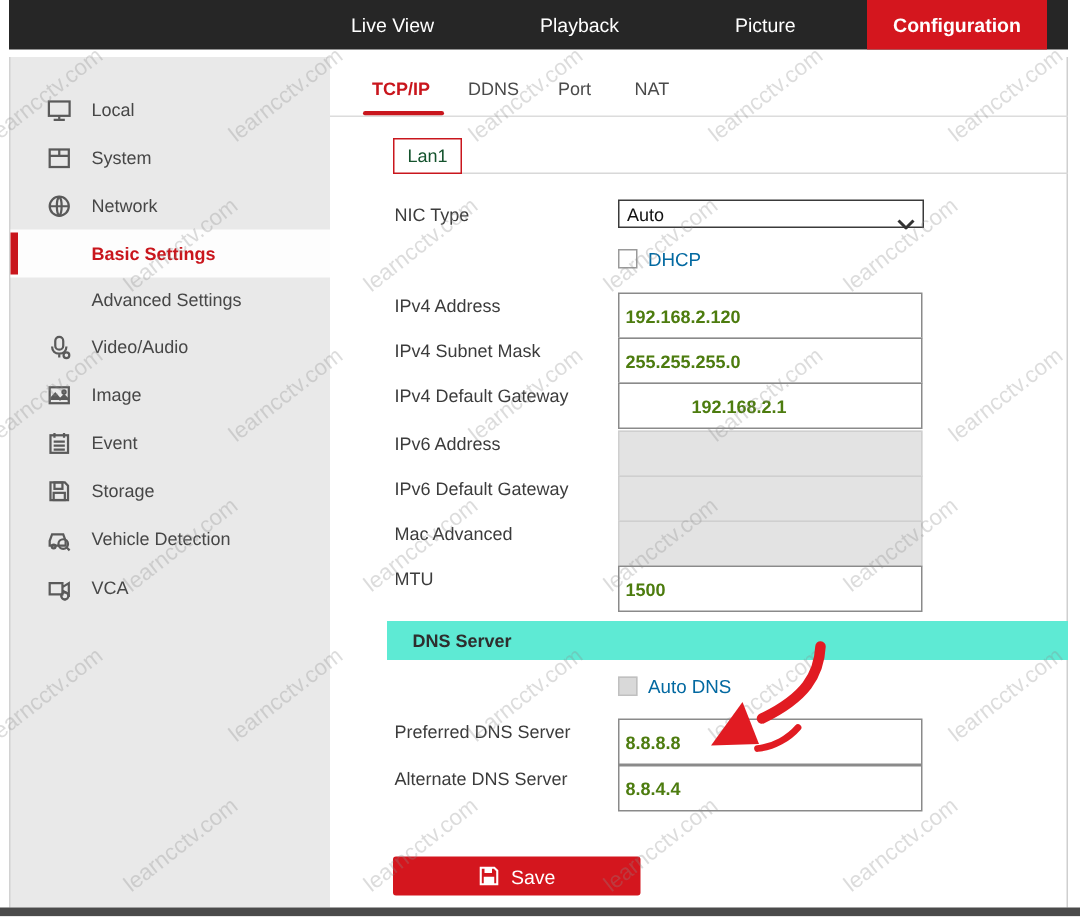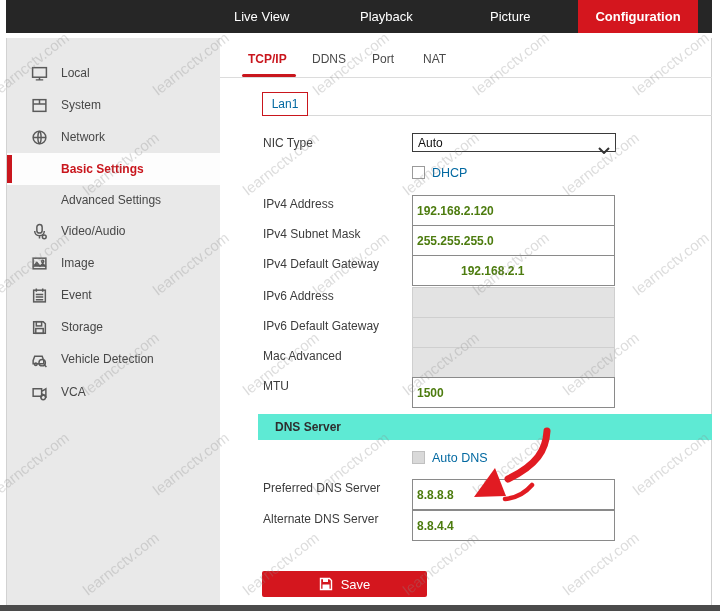--- a/index.html
+++ b/index.html
@@ -28,21 +28,21 @@
   .content { position:absolute; left:220px; top:38px; width:492px; height:567px; background:#fff; border-right:1px solid #cfcfcf; }
   .tabline { position:absolute; left:0; top:39px; width:492px; height:1px; background:#dcdcdc; }
   .tab { position:absolute; top:14px; font-size:12px; color:#4a4a4a; cursor:pointer; }
   .tab.t0 { left:28px; color:#c9161d; font-weight:bold; }
   .tab.t1 { left:92px; }
   .tab.t2 { left:152px; }
   .tab.t3 { left:203px; }
   .tab-underline { position:absolute; left:22px; top:36px; width:54px; height:3px; background:#c9161d; border-radius:2px; }
 
   .lanline { position:absolute; left:88px; top:77px; width:404px; height:1px; background:#d8d8d8; }
-  .lanbtn { position:absolute; left:42px; top:54px; width:46px; height:24px; border:1px solid #c9161d; color:#0369a1;
+  .lanbtn { position:absolute; left:42px; top:54px; width:46px; height:24px; border:1px solid #c9161d; color:#14532d;
             font-size:12px; text-align:center; line-height:22px; background:#fff; cursor:pointer; }
 
   .flabel { position:absolute; left:43px; font-size:12px; color:#3c3c3c; height:18px; line-height:18px; white-space:nowrap; }
   .field  { position:absolute; left:192px; width:203px; height:31px; border:1px solid #8a8a8a; font-family:"Liberation Sans",sans-serif;
             font-size:12px; color:#4d7c0f; padding:0 4px; background:#fff;font-weight:bold; }
   .field.disabled { background:#e3e3e3; border:1px solid #cfcfcf; }
   .selectbox { position:absolute; left:192px; width:204px; height:19px; border:1px solid #3a3a3a; background:#fff; cursor:pointer; }
   .selectbox .selval { position:absolute; left:5px; top:0; line-height:18px; font-size:12px; color:#111; }
   .selectbox .chev { position:absolute; right:5px; top:6px; }
   .checkbox { position:absolute; left:192px; width:13px; height:13px; border:1px solid #9a9a9a; background:#fff; cursor:pointer; }

